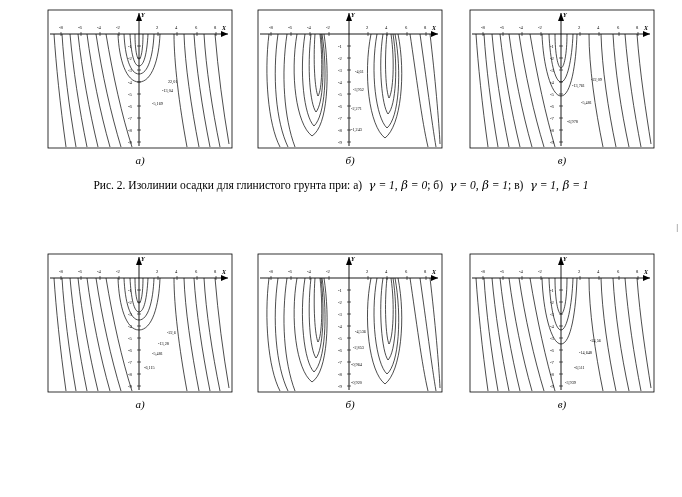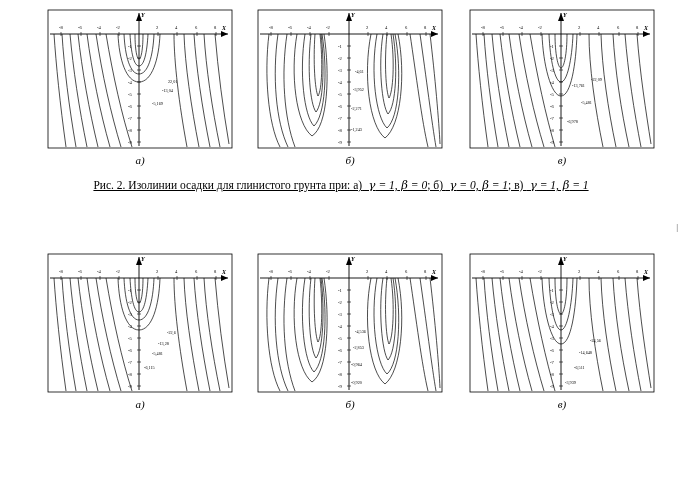--- a/index.html
+++ b/index.html
@@ -59,21 +59,20 @@
   }
 
   .caption {
     position: absolute;
     left: 0;
     width: 682px;
     text-align: center;
     font-family: "Liberation Serif", serif;
     font-size: 11.5px;
     white-space: nowrap;
-    text-decoration: underline;
   }
   #cap2 { top: 178px; }
 
   .caption .math {
     font-style: italic;
     font-family: "Liberation Serif", serif;
   }
   .caption .gk {
     font-style: italic;
     font-family: "DejaVu Serif", serif;

